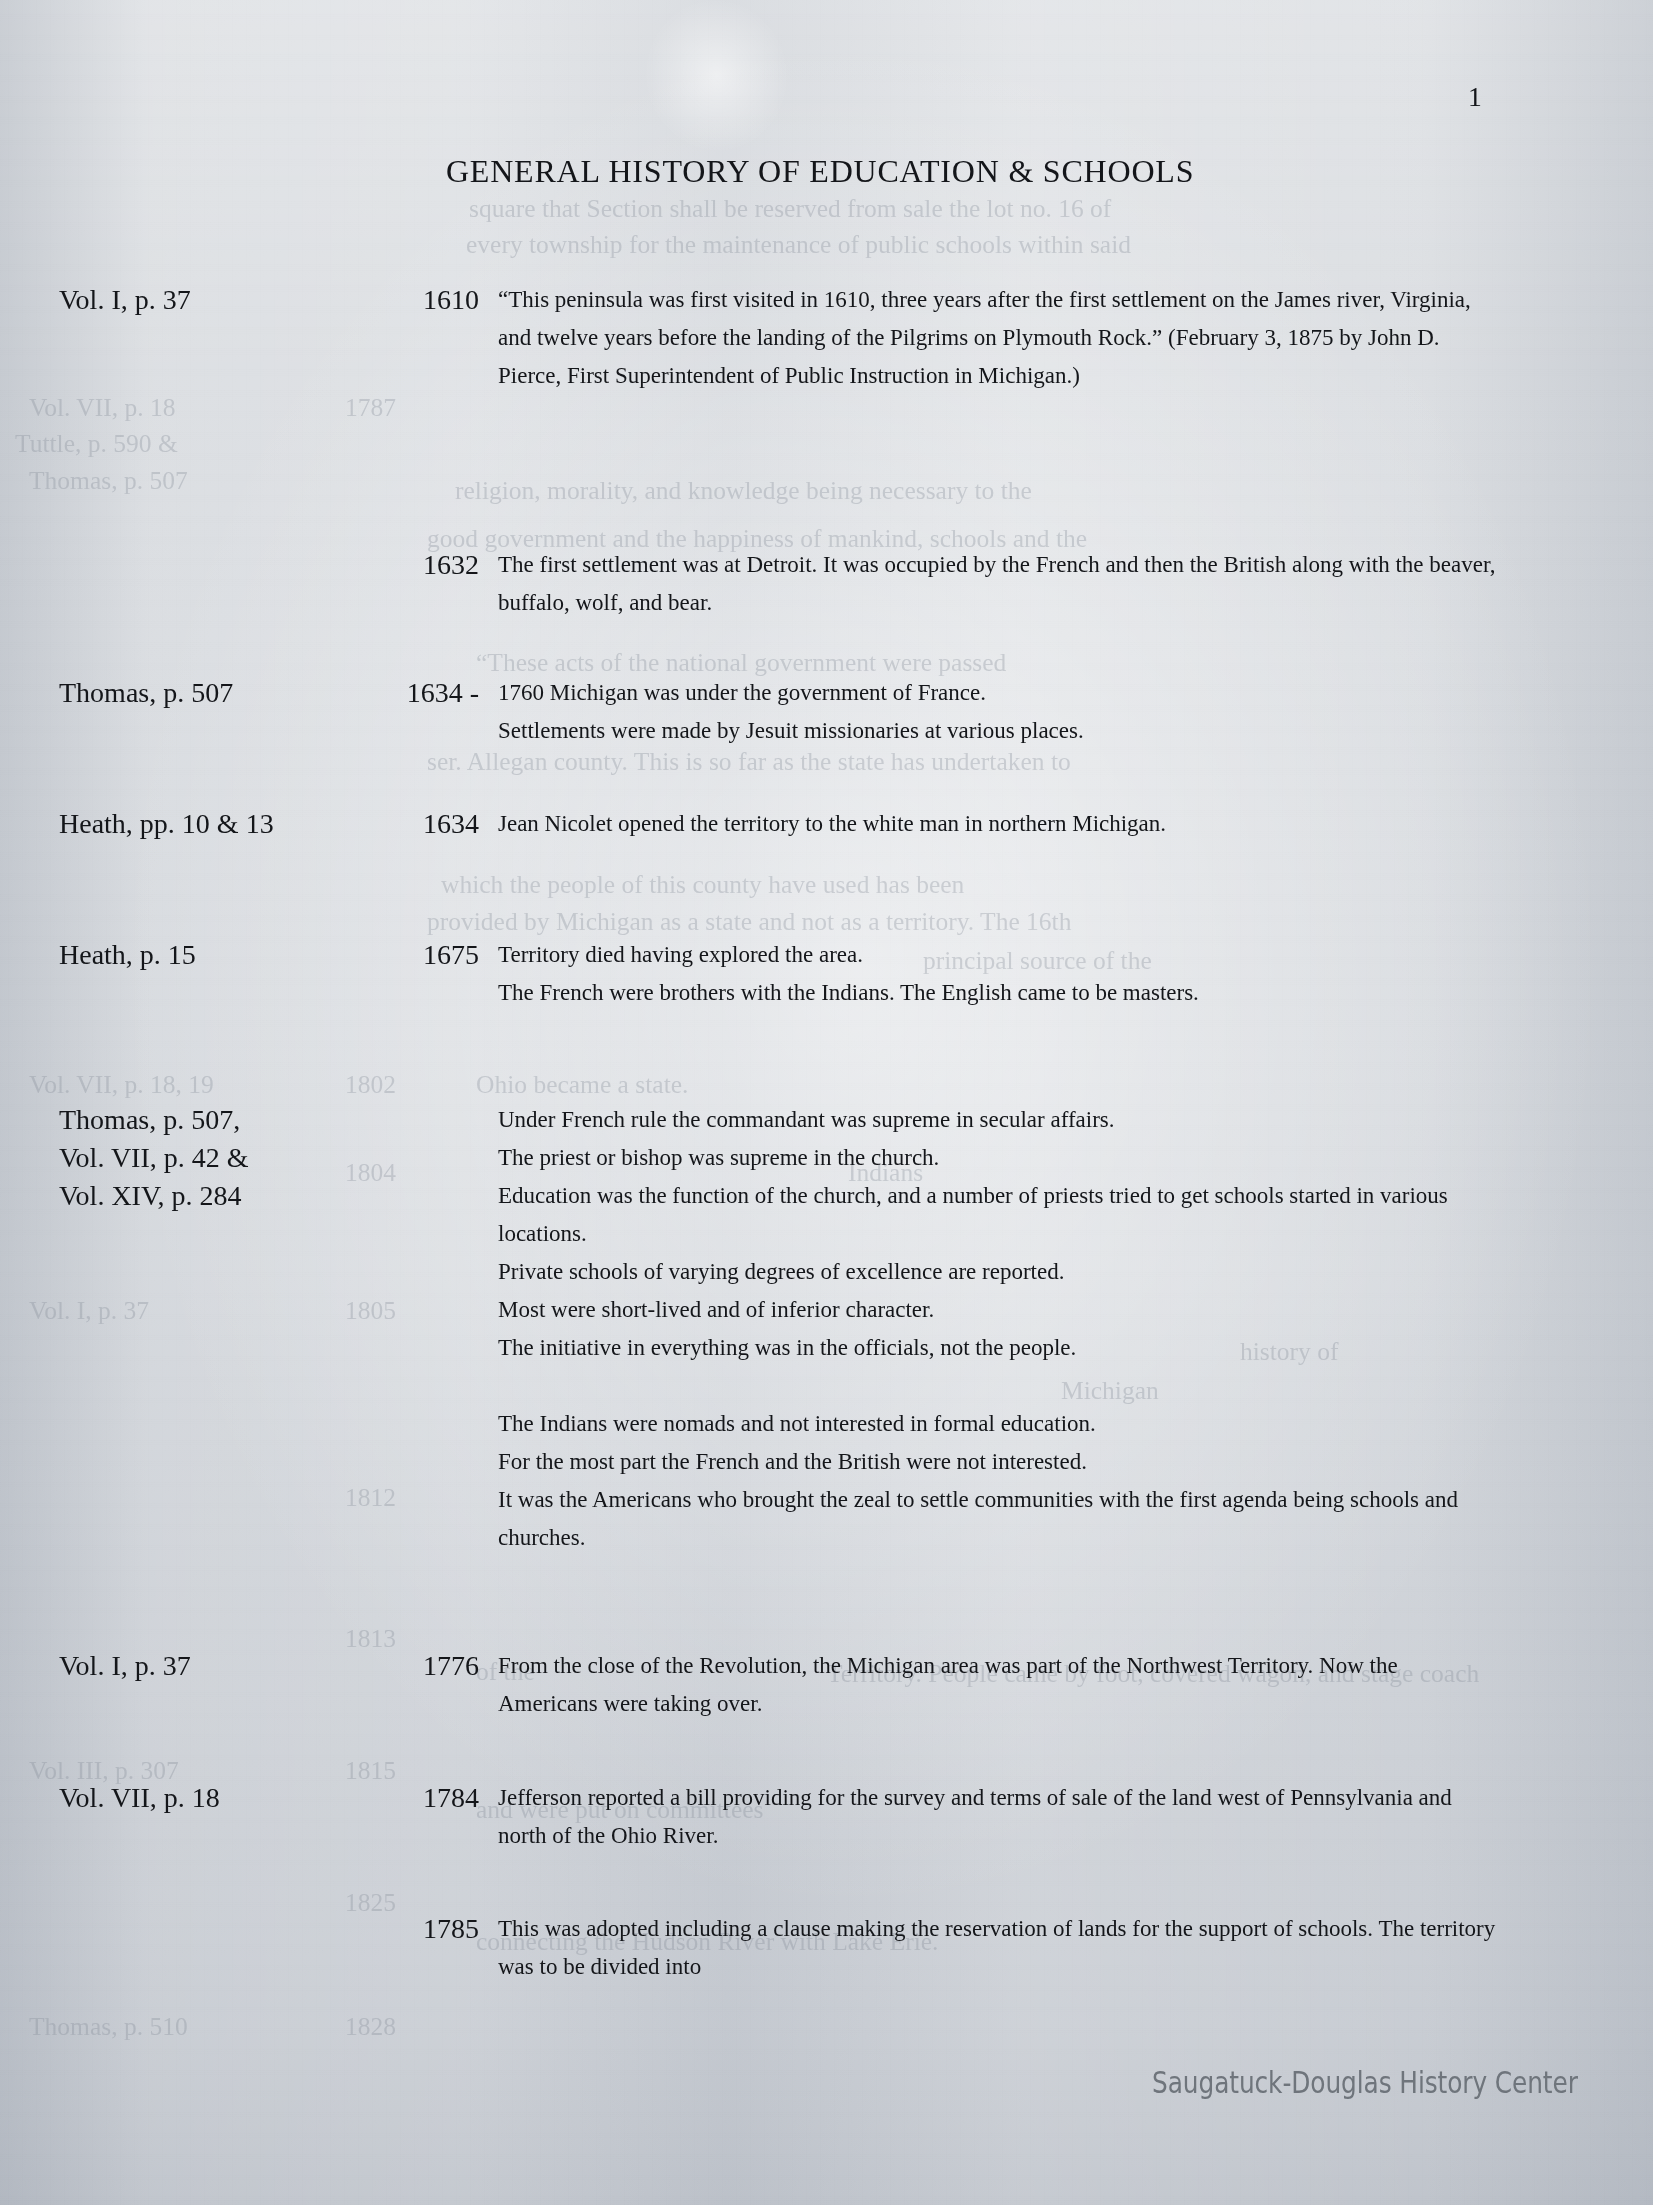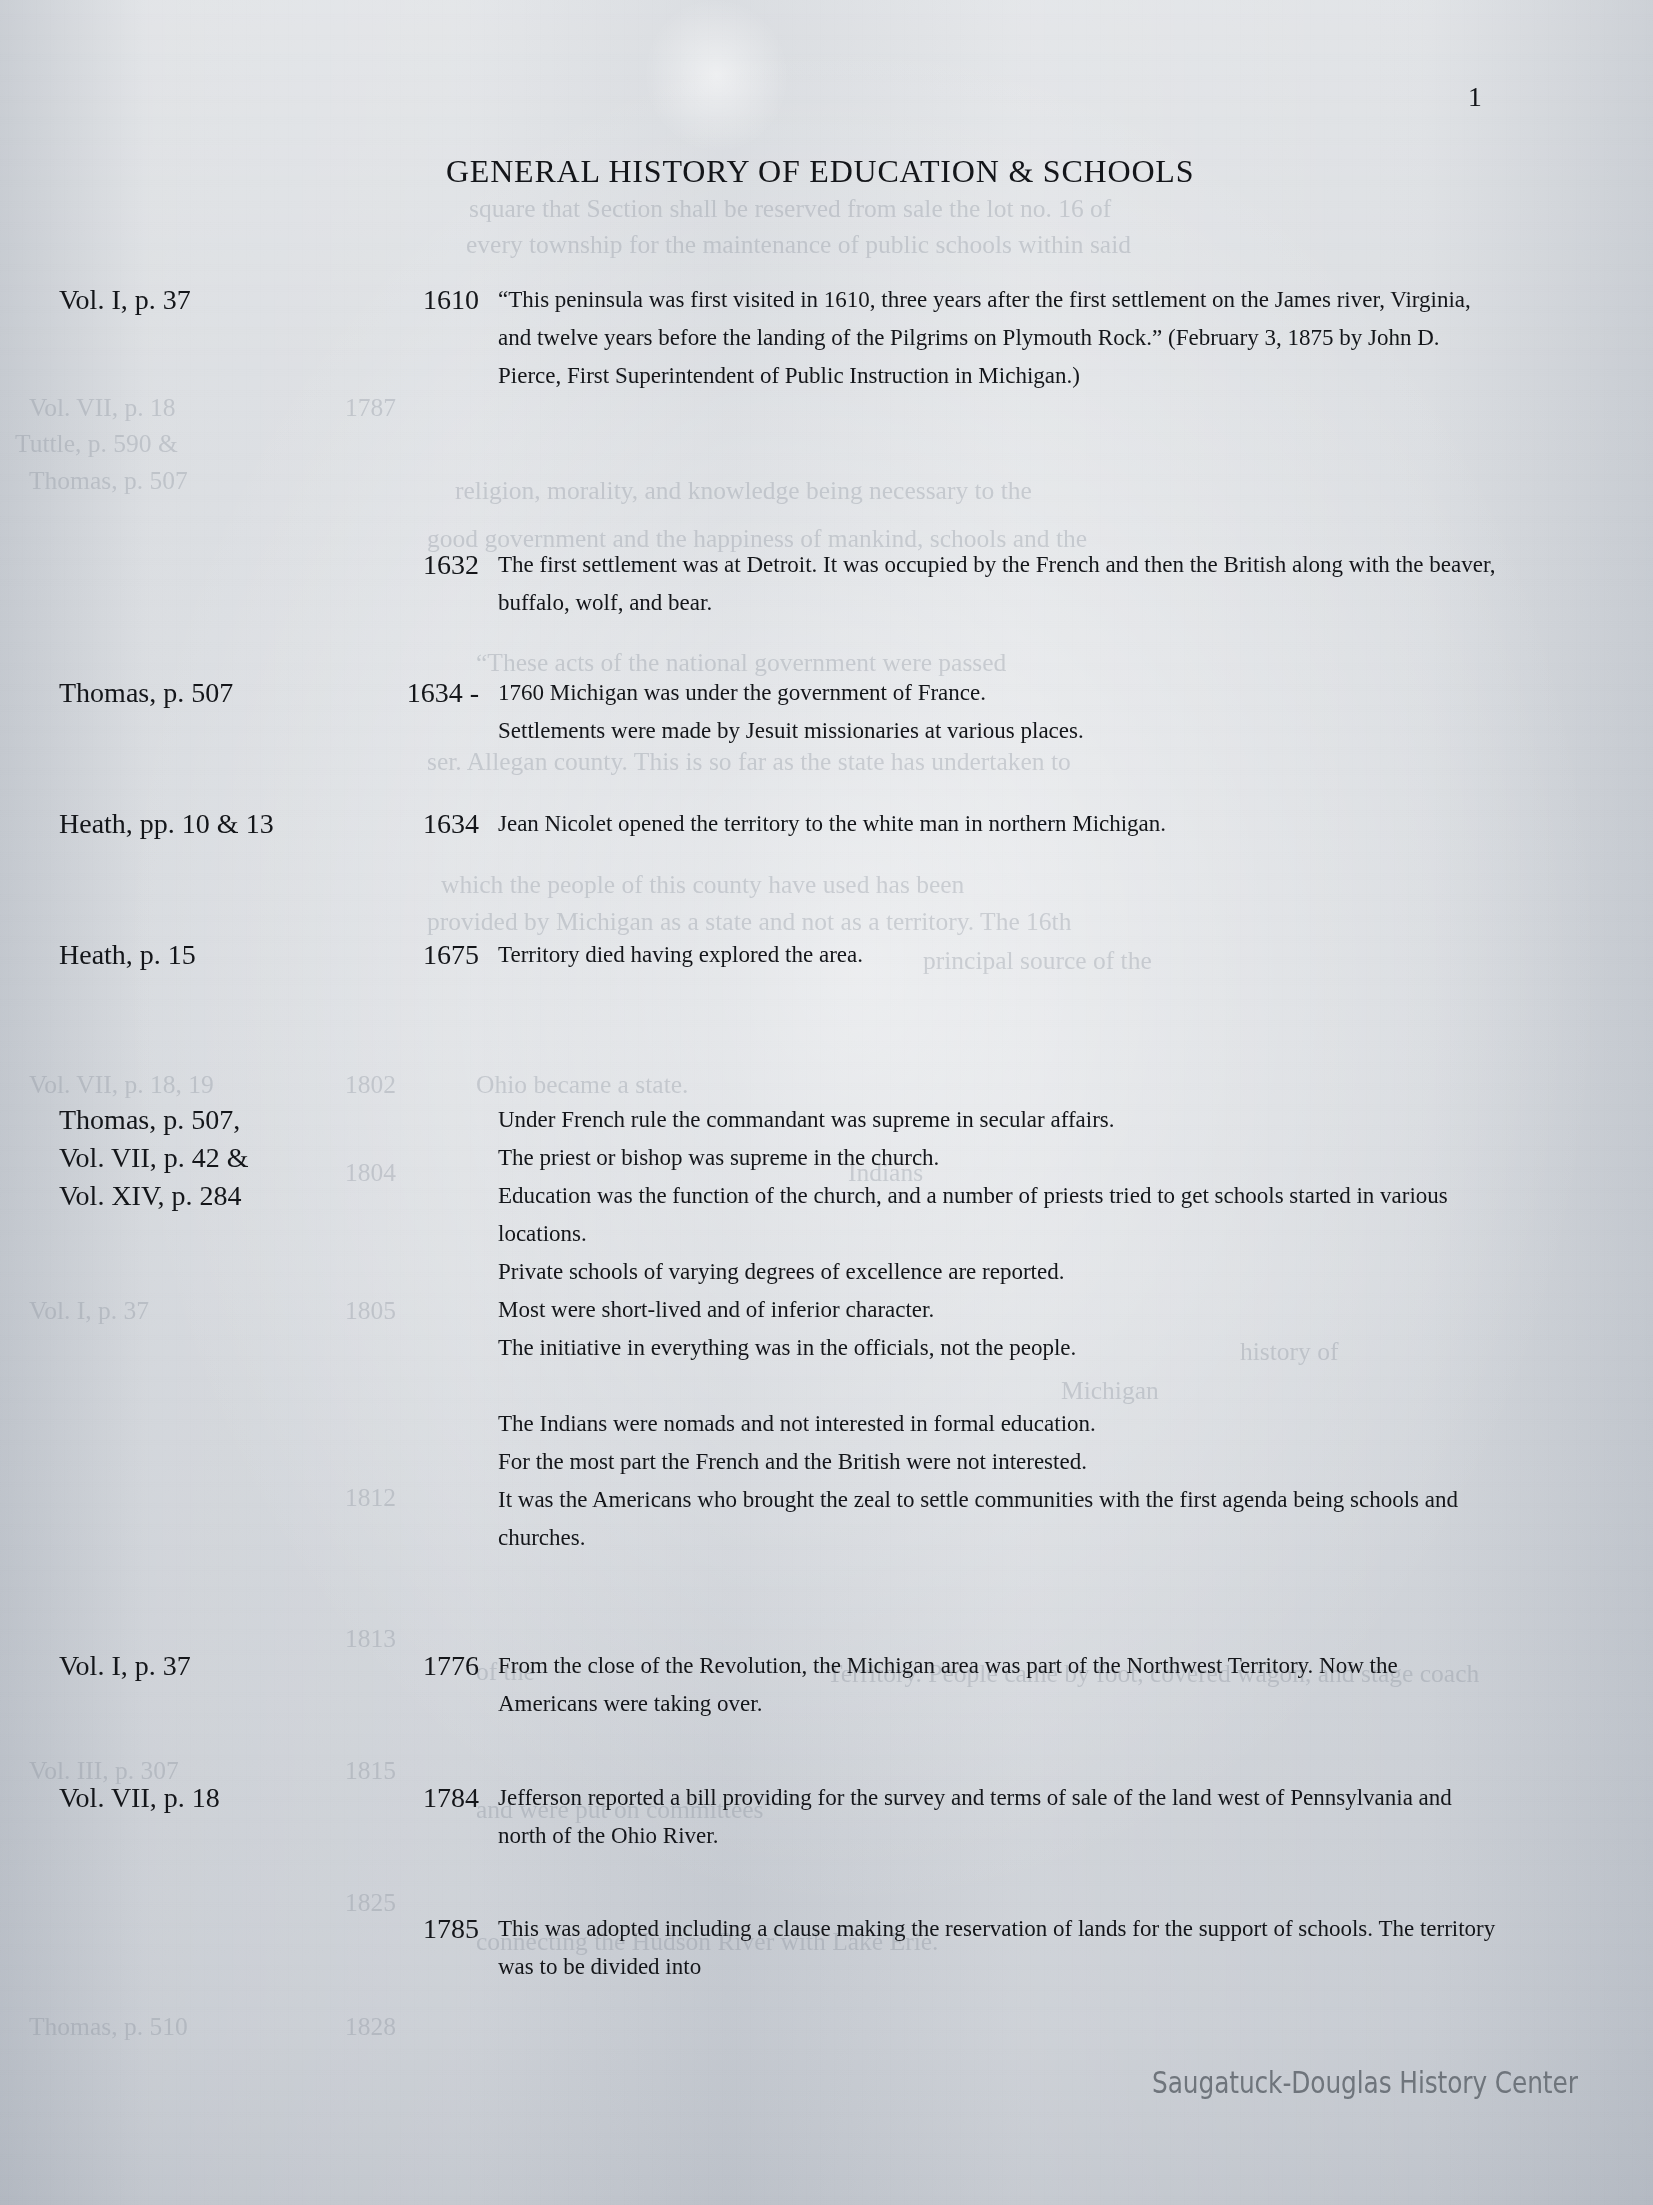--- a/index.html
+++ b/index.html
@@ -233,20 +233,21 @@
         <div class="body">
           <p>Jean Nicolet opened the territory to the white man in northern Michigan.</p>
         </div>
       </div>
 
       <div class="entry" style="top:936px;">
         <div class="cite">Heath, p. 15</div>
         <div class="year">1675</div>
         <div class="body">
           <p>Territory died having explored the area.</p>
+          <p>The French were brothers with the Indians.  The English came to be masters.</p>
         </div>
       </div>
 
       <div class="entry" style="top:1101px;">
         <div class="cite">Thomas, p. 507,
 Vol. VII, p. 42 &amp;
 Vol. XIV, p. 284</div>
         <div class="year"></div>
         <div class="body">
           <p>Under French rule the commandant was supreme in secular affairs.</p>

